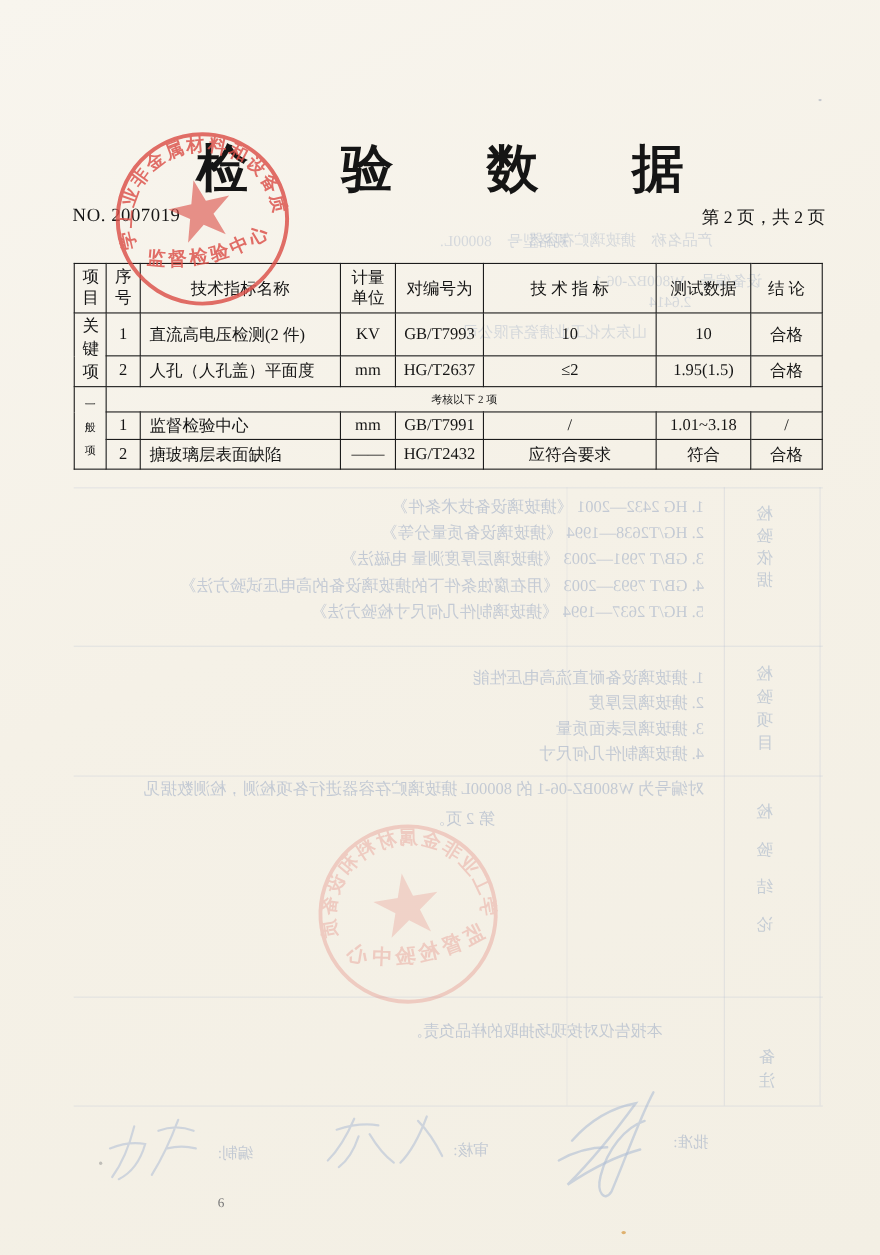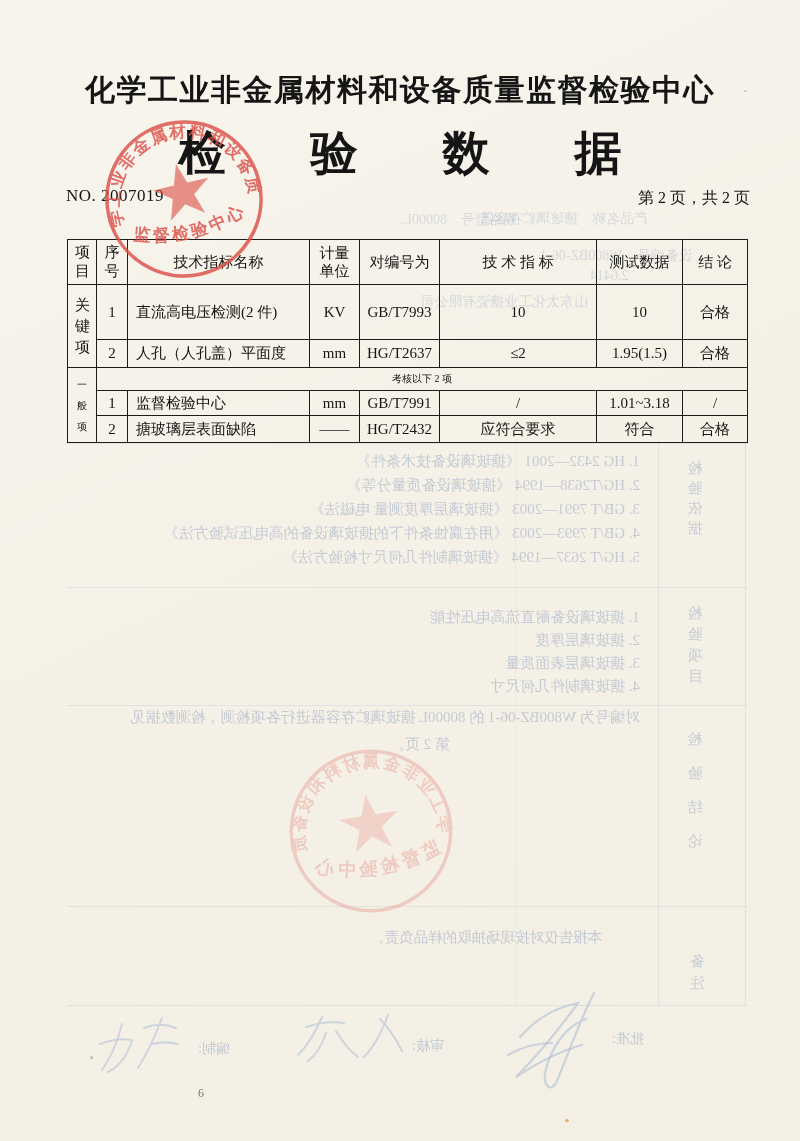--- a/index.html
+++ b/index.html
@@ -51,21 +51,20 @@
   .sig{position:absolute;opacity:.55;}
 
   .artifact{position:absolute;font-size:12px;color:#777;}
   .speck{position:absolute;border-radius:50%;}
 </style>
 </head>
 <body>
 
 <div class="paper">
 
-  <div class="center-name">化学工业非金属材料和设备质量监督检验中心</div>
   <div class="doc-title">检验数据</div>
   <div class="report-no">NO. 2007019</div>
   <div class="page-ind">第 2 页，共 2 页</div>
 
   <div class="btline" style="left:67px;top:443px;width:681px;height:1px;"></div>
   <div class="btline" style="left:67px;top:587px;width:681px;height:1px;"></div>
   <div class="btline" style="left:67px;top:705px;width:681px;height:1px;"></div>
   <div class="btline" style="left:67px;top:906px;width:681px;height:1px;"></div>
   <div class="btline" style="left:67px;top:1005px;width:681px;height:1px;"></div>
   <div class="btline" style="left:658px;top:443px;width:1px;height:562px;"></div>
@@ -143,21 +142,21 @@
         <tr style="height:45px;">
       <td class="wrapcell hdr">项目</td>
       <td class="wrapcell hdr">序号</td>
       <td class="hdr">技术指标名称</td>
       <td class="unitcell hdr">计量单位</td>
       <td class="hdr">对编号为</td>
       <td class="hdr">技 术 指 标</td>
       <td class="hdr">测试数据</td>
       <td class="hdr">结 论</td>
     </tr>
-    <tr style="height:55px;">
+    <tr style="height:39px;">
       <td class="grpcell" rowspan="2">关键项</td>
       <td>1</td>
       <td class="cell-left">直流高电压检测(2 件)</td>
       <td>KV</td>
       <td>GB/T7993</td>
       <td>10</td>
       <td>10</td>
       <td>合格</td>
     </tr>
     <tr style="height:28px;">

